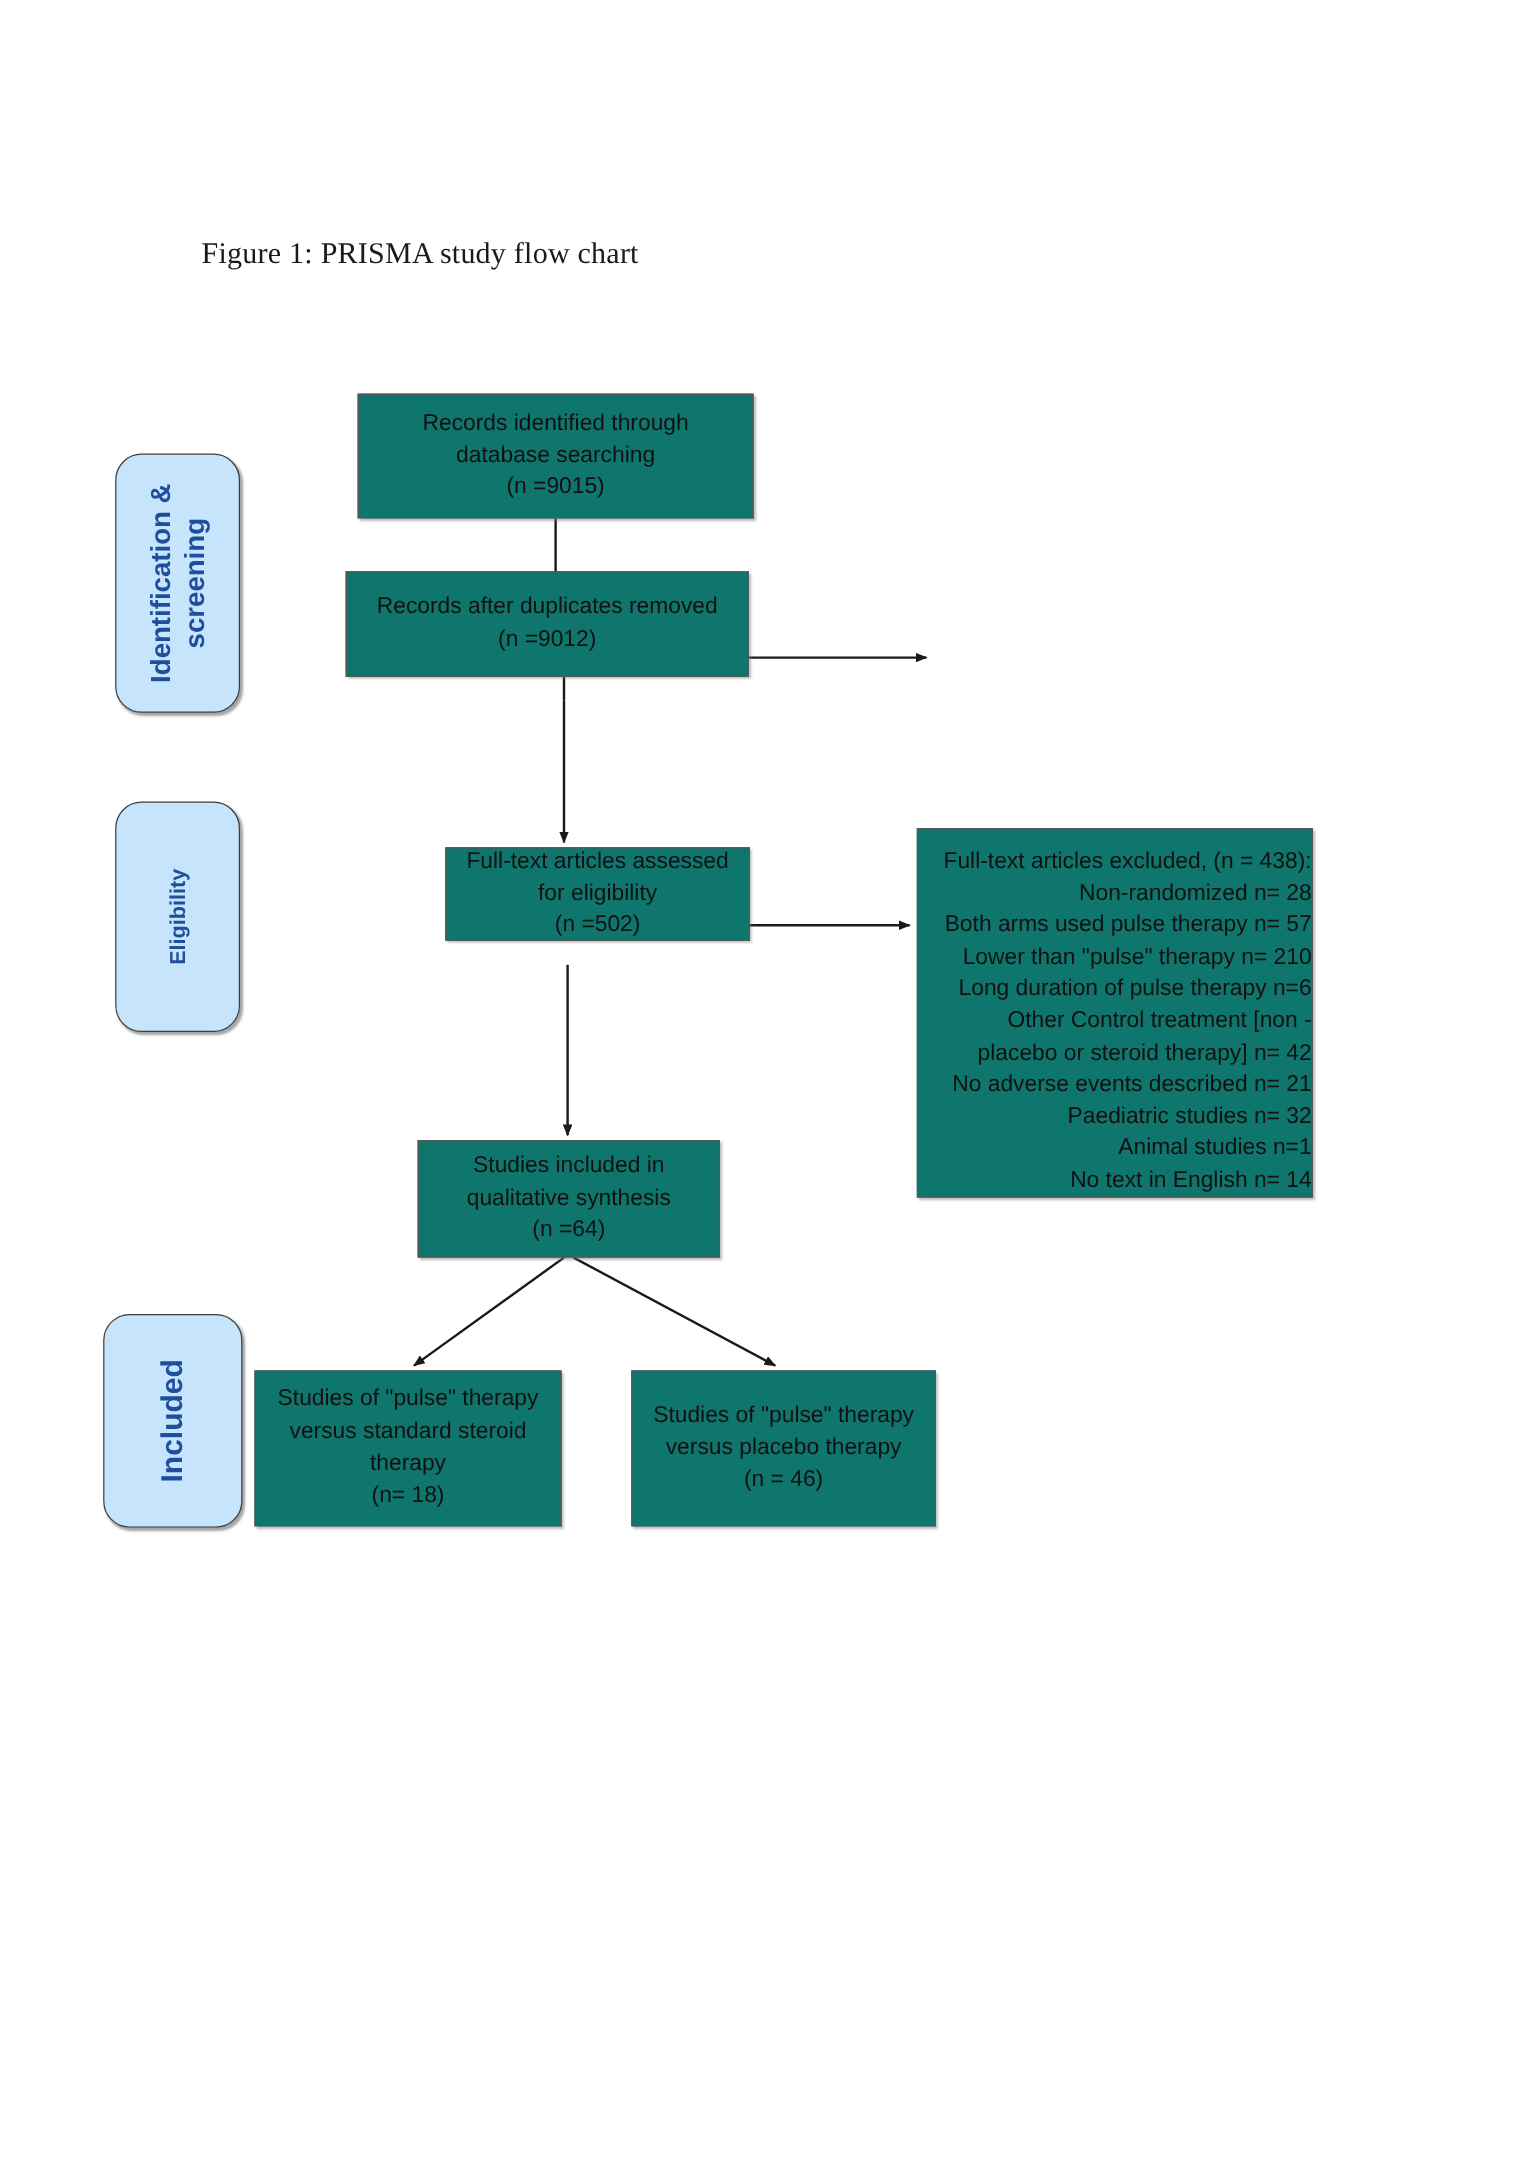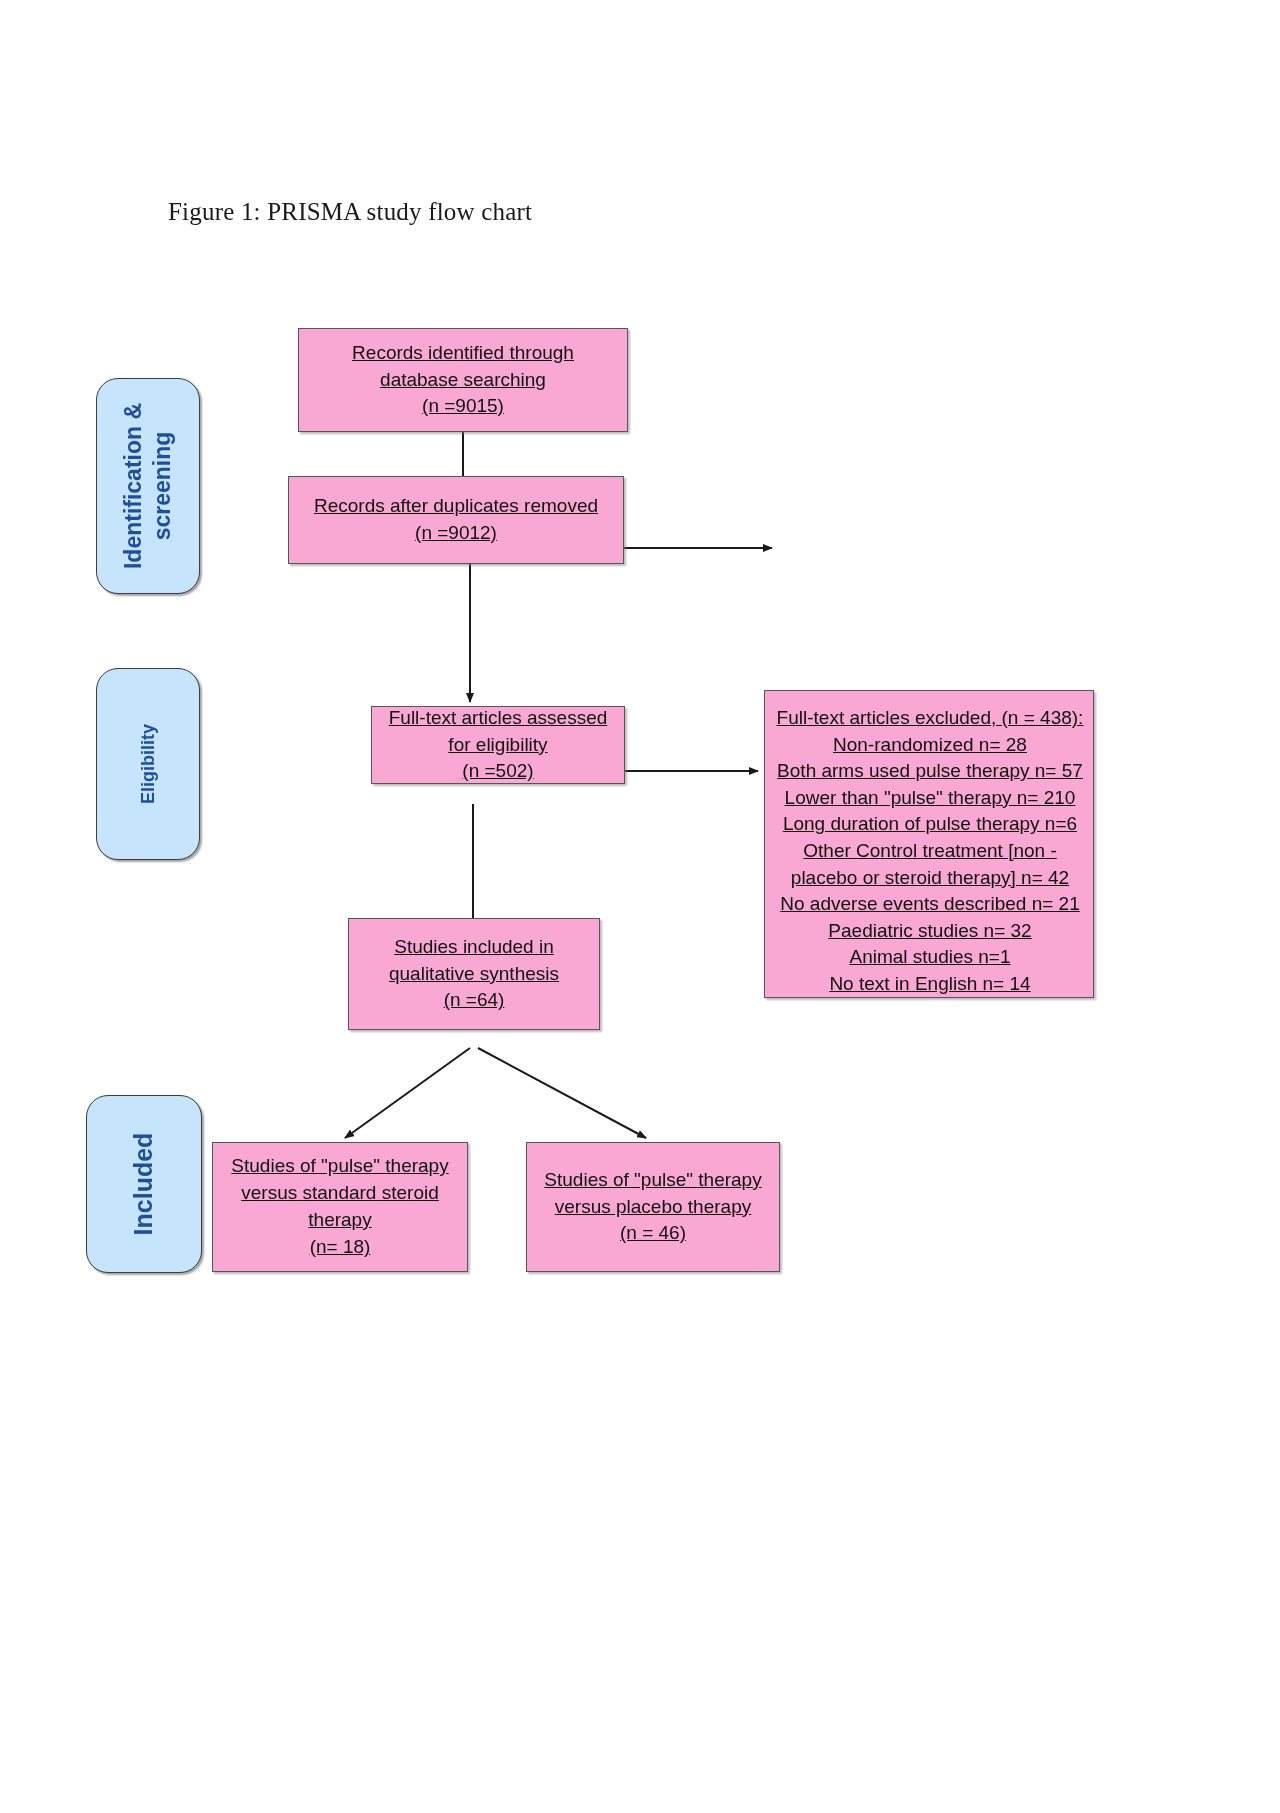--- a/index.html
+++ b/index.html
@@ -54,52 +54,51 @@
   #stage-identification { left: 96px;  top: 378px;  width: 104px; height: 216px; }
   #stage-identification .stage-text { font-size: 23px; }
   #stage-eligibility    { left: 96px;  top: 668px;  width: 104px; height: 192px; }
   #stage-eligibility .stage-text { font-size: 18px; }
   #stage-included       { left: 86px;  top: 1095px; width: 116px; height: 178px; }
   #stage-included .stage-text { font-size: 25px; }
 
   
   .box {
     position: absolute;
-    background: #f9a8d4;
+    background: #0f766e;
     border: 1px solid #565656;
     box-sizing: border-box;
     box-shadow: 2px 2px 2px rgba(120,120,120,0.5);
     display: flex;
     flex-direction: column;
     align-items: center;
     justify-content: center;
     color: #111111;
     font-size: 19px;
     line-height: 1.42;
     text-align: center;
     padding: 6px 10px;
-    text-decoration: underline;
   }
   .box .line { display: block; white-space: nowrap; }
 
   #box-identified        { left: 298px; top: 328px;  width: 330px; height: 104px; }
   #box-duplicates        { left: 266px; top: 476px;  width: 336px; height: 88px; margin-left: 22px;  }
   #box-excluded-title    { left: 778px; top: 478px;  width: 316px; height: 112px; }
   #box-fulltext          { left: 348px; top: 706px;  width: 254px; height: 78px; margin-left: 23px;  }
   #box-fulltext-excluded { left: 764px; top: 690px;  width: 330px; height: 308px; }
-  #box-qualitative       { left: 348px; top: 918px;  width: 252px; height: 112px;  }
+  #box-qualitative       { left: 348px; top: 950px;  width: 252px; height: 98px;  }
   #box-pulse-steroid     { left: 212px; top: 1142px; width: 256px; height: 130px; }
   #box-pulse-placebo     { left: 526px; top: 1142px; width: 254px; height: 130px; }
 
   
   #box-fulltext-excluded {
-    align-items: center;
+    align-items: flex-end;
     justify-content: flex-start;
     text-align: left;
-    padding: 14px 12px 10px 14px;
+    padding: 14px 0 10px 14px;
     font-size: 19px;
     line-height: 1.40;
   }
   #box-fulltext-excluded .line { white-space: nowrap; }
 
   
   #connectors {
     position: absolute;
     left: 0;
     top: 0;

